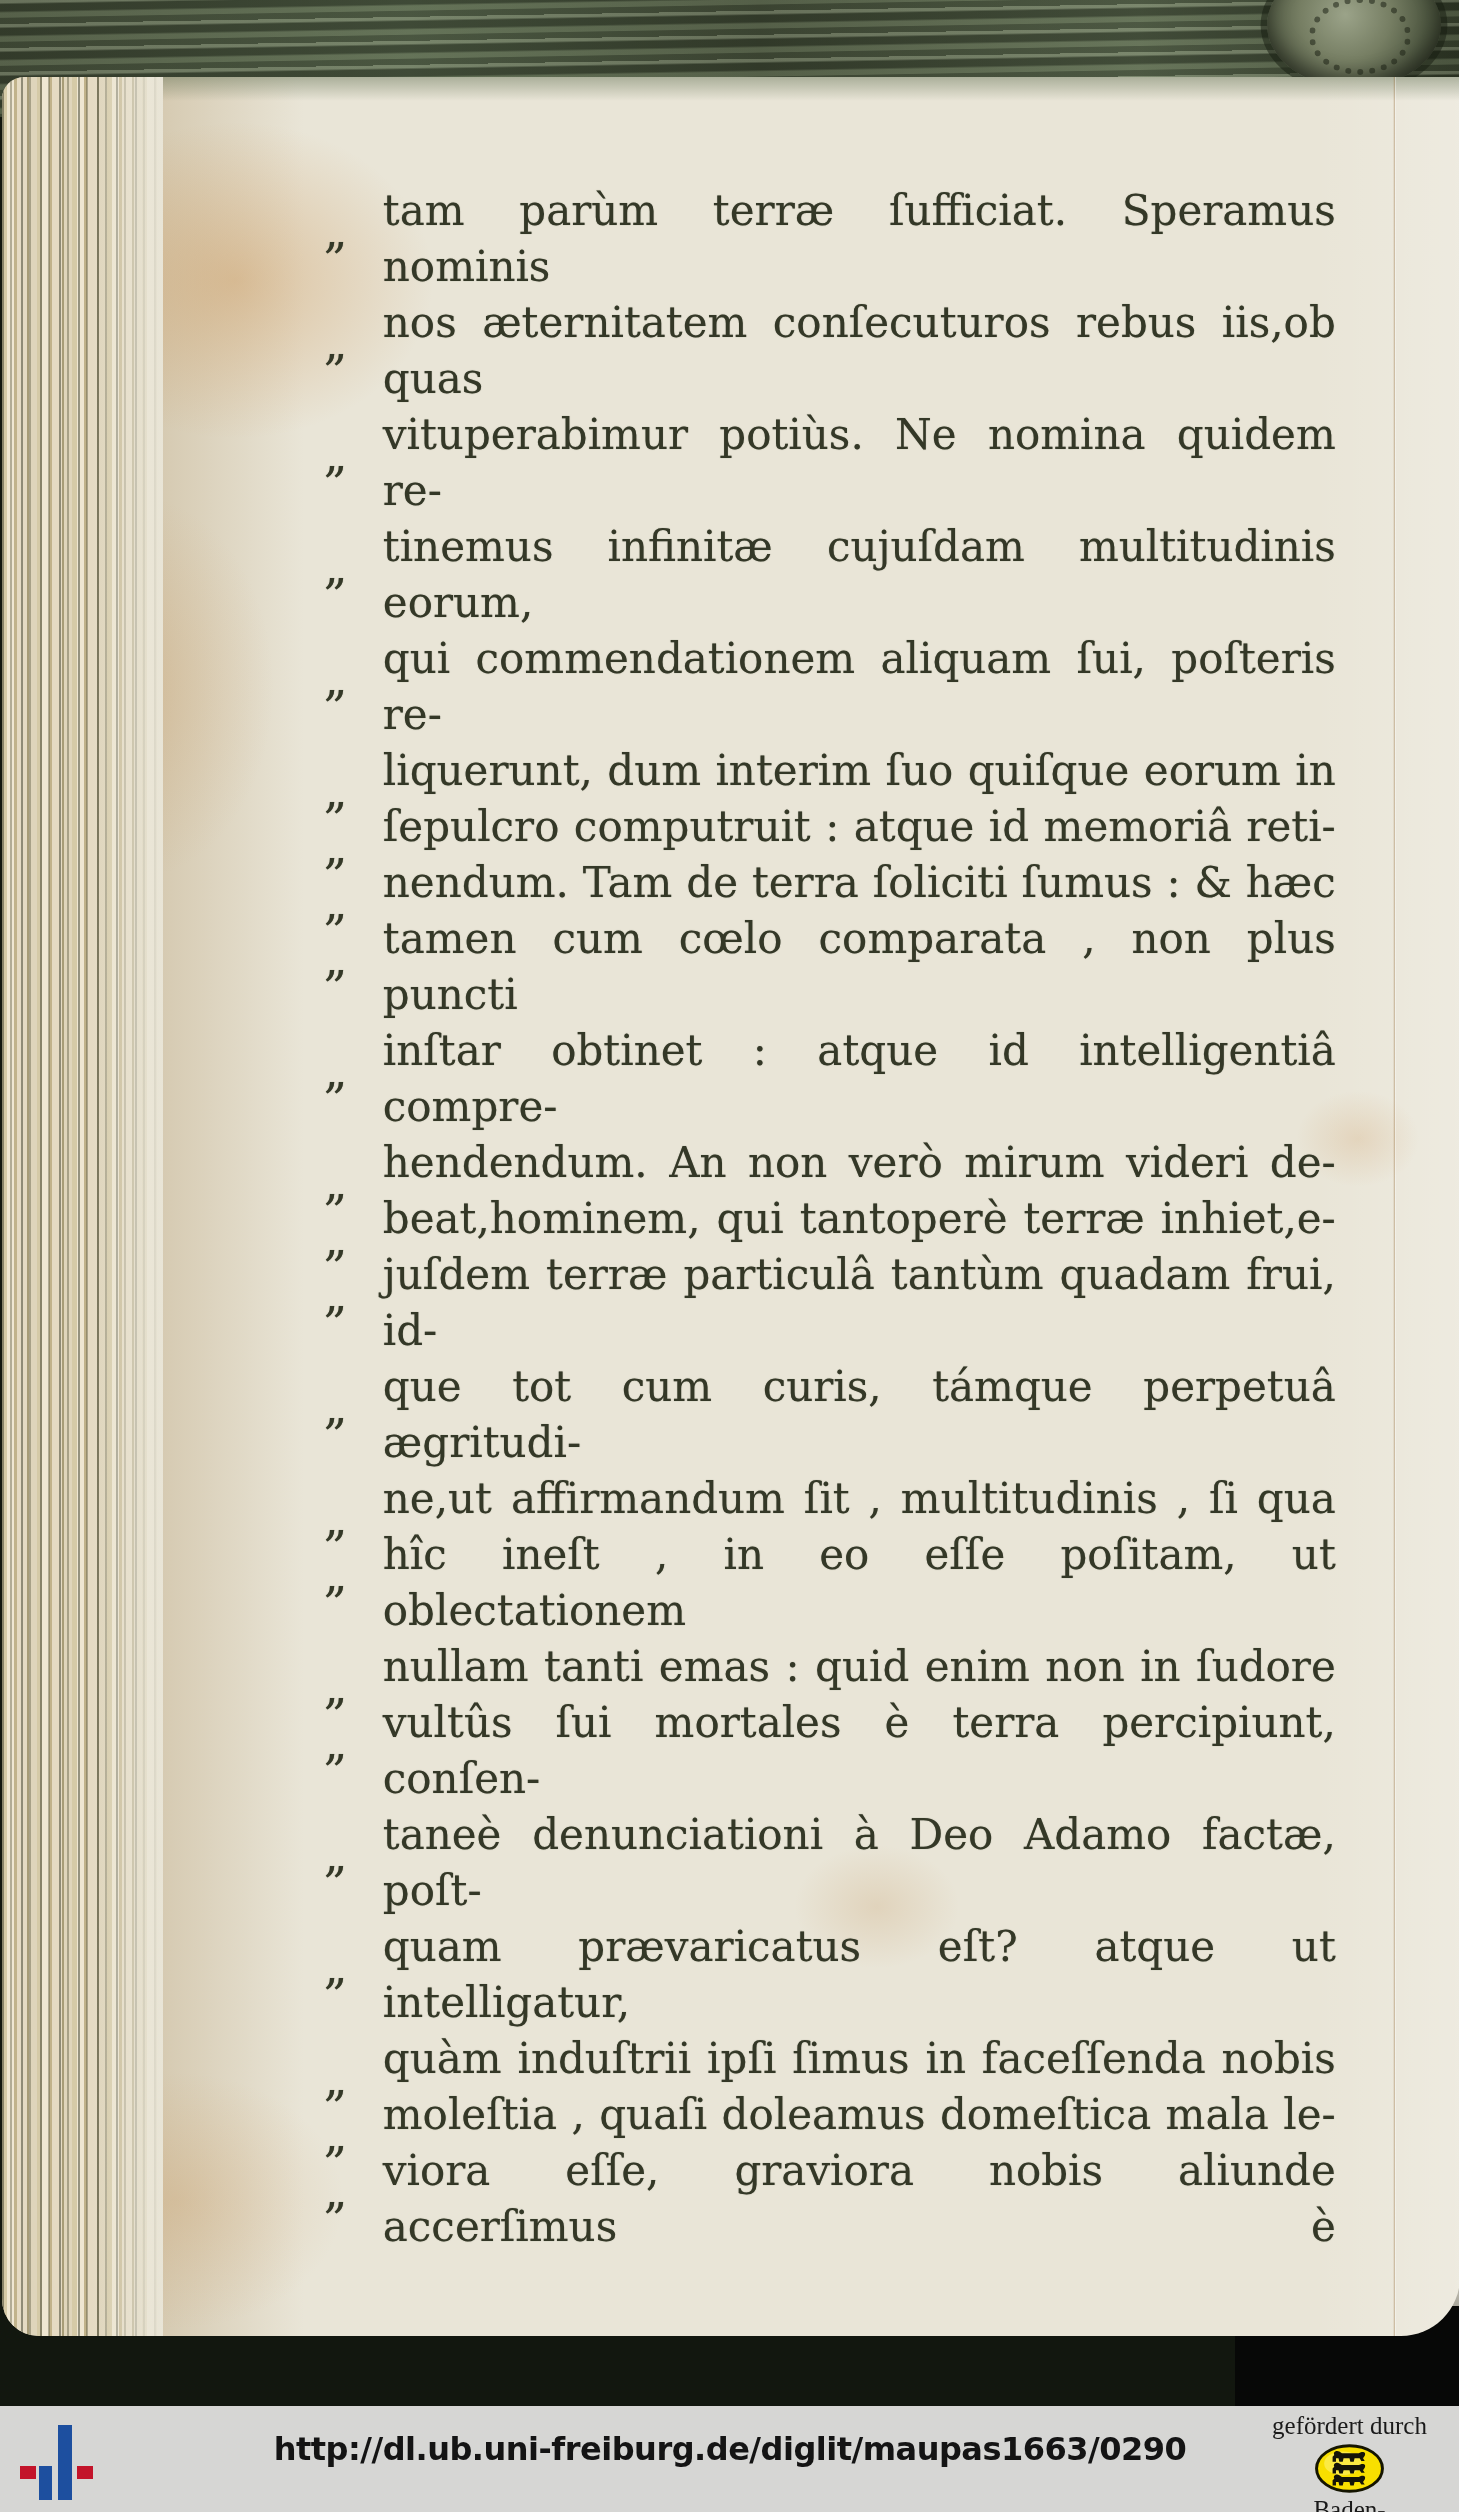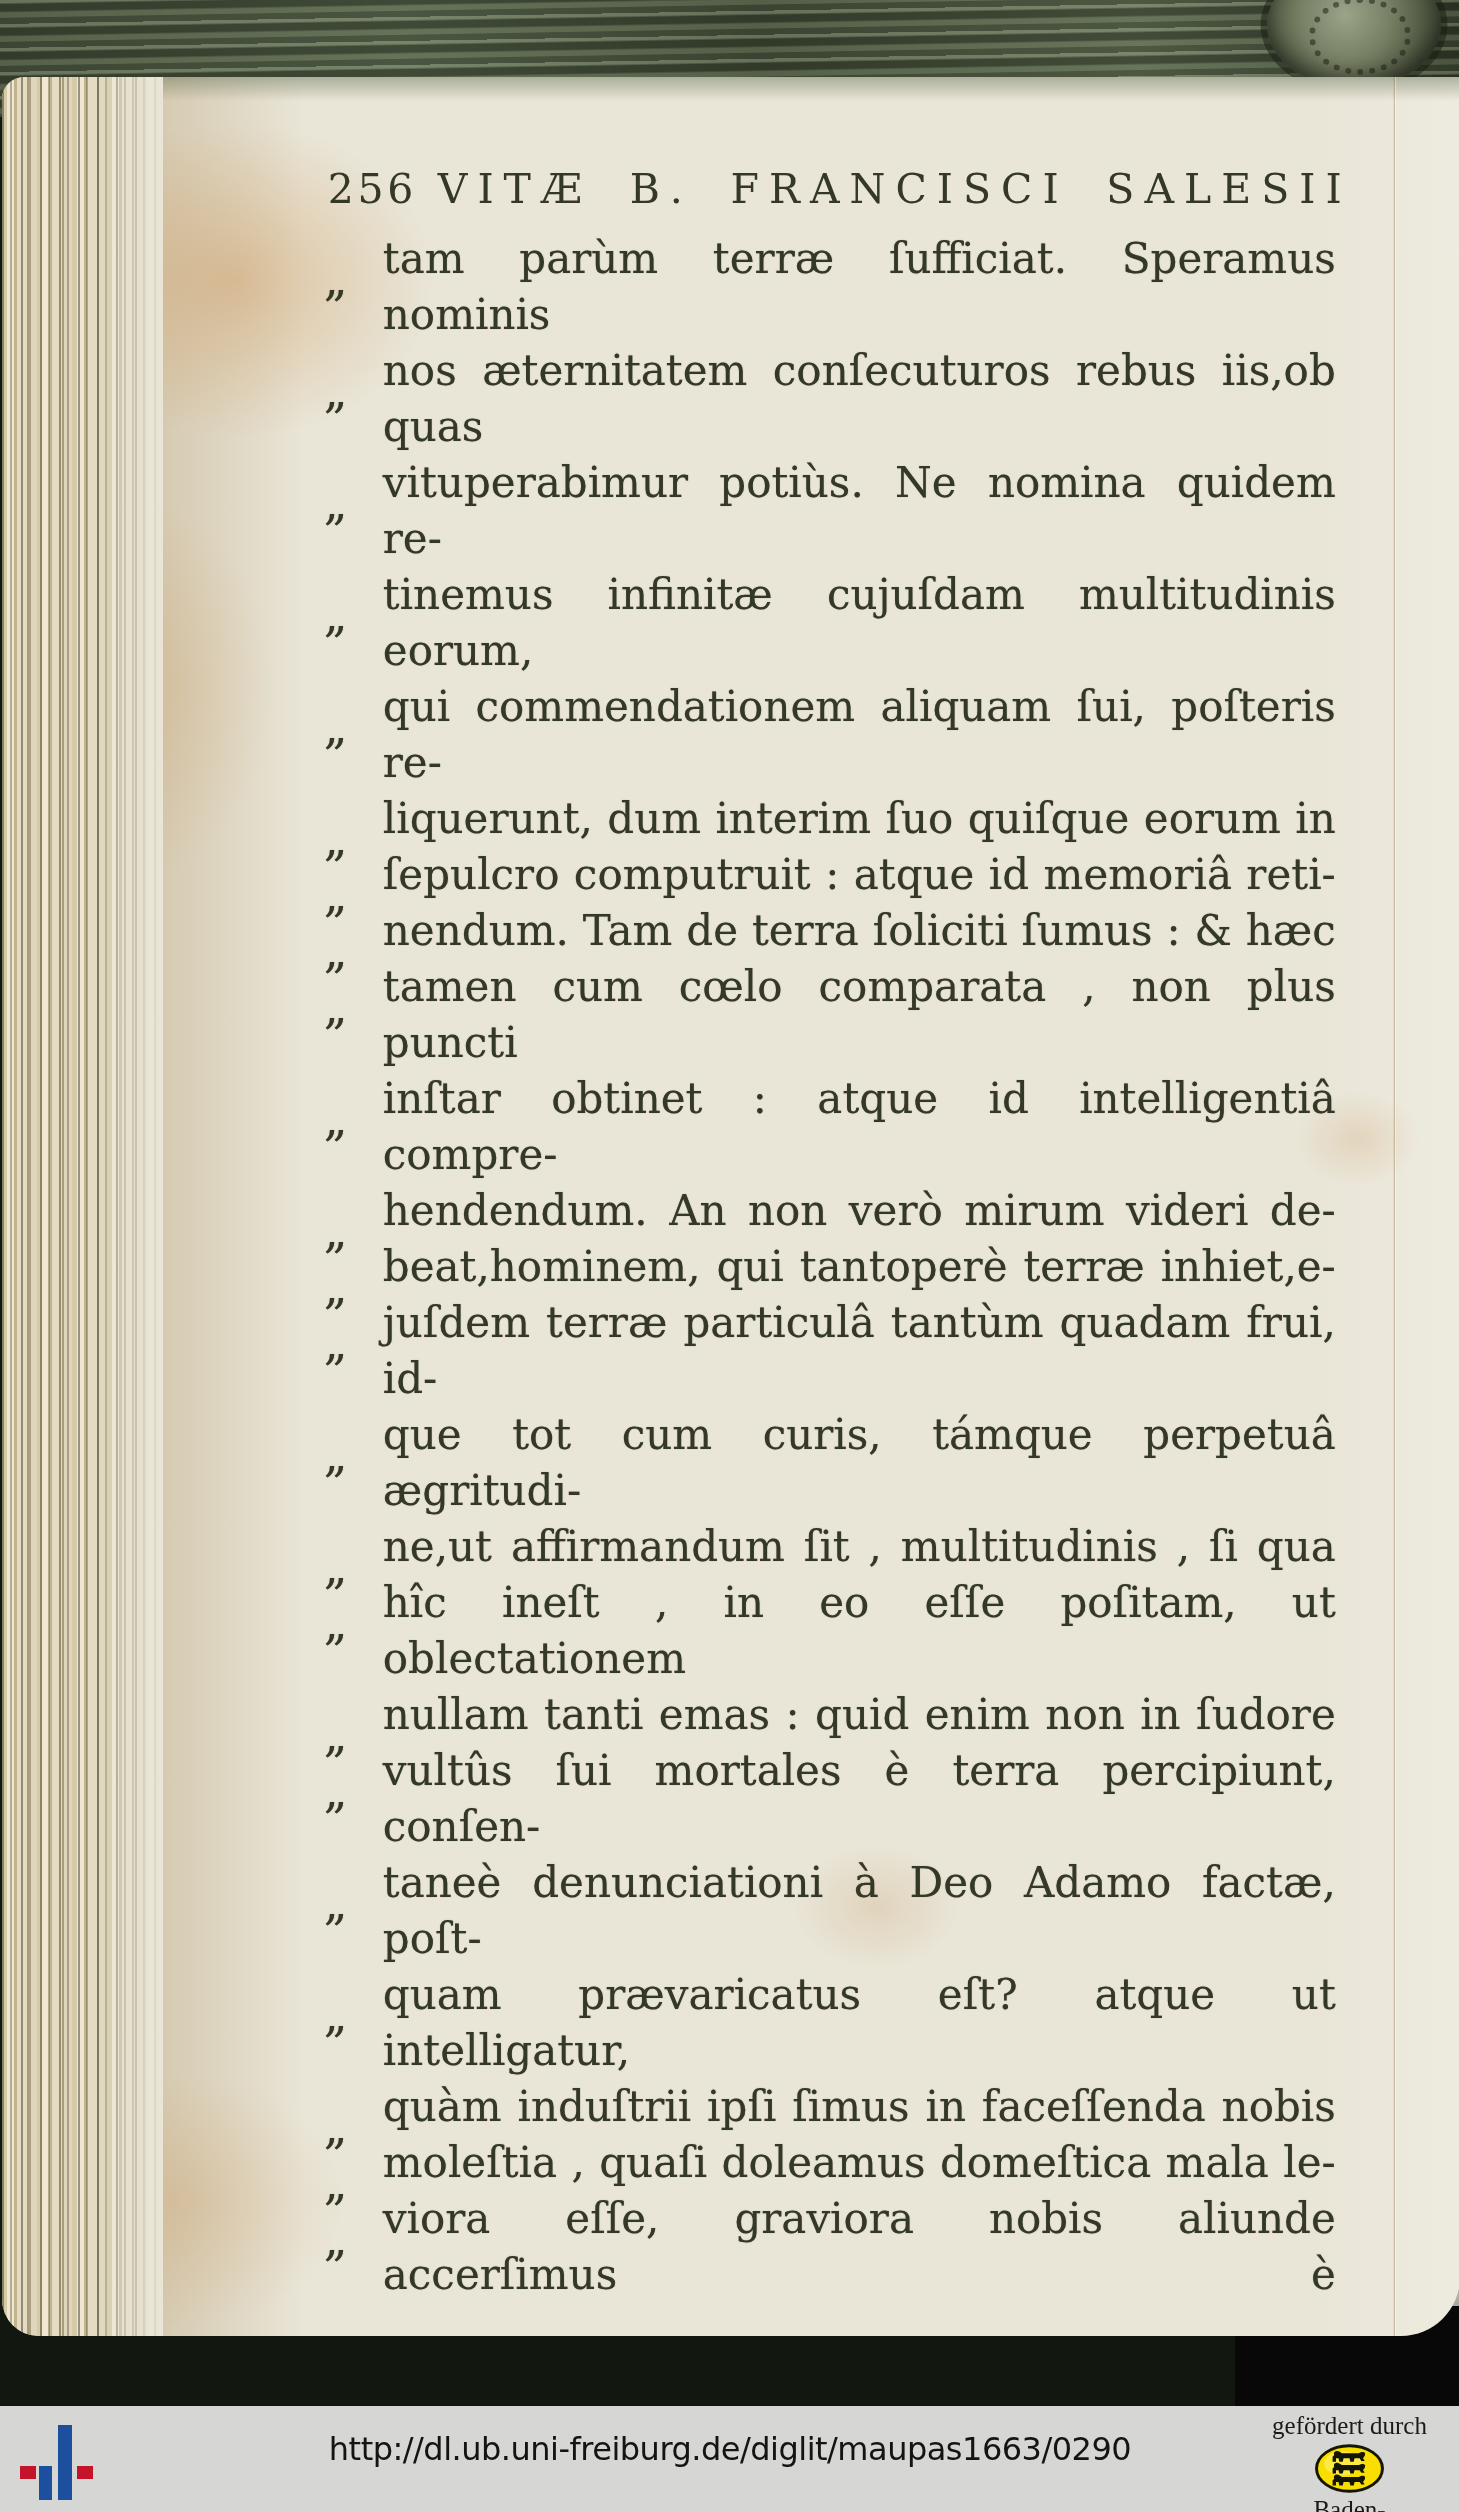--- a/index.html
+++ b/index.html
@@ -60,21 +60,21 @@
   .line{position:relative;}
   .ltext{display:block;text-align:justify;text-align-last:justify;
     text-shadow:0 0 0.9px rgba(44,48,30,.5);}
   .qmark{position:absolute;left:-59px;top:0;font-size:46px;letter-spacing:-1.8px;
     transform:translateY(20px);text-shadow:0 0 0.9px rgba(44,48,30,.5);}
 
   
   .footer-bar{position:absolute;left:0;top:2406px;width:1460px;height:106px;
     background:#d6d6d4;font-family:"DejaVu Sans",sans-serif;color:#141414;}
   .viewer-url{position:absolute;left:0;right:0;top:24px;text-align:center;
-    font-size:32px;letter-spacing:-0.5px;}
+    font-size:32px;letter-spacing:-0.5px;font-weight:bold;}
   .copyright{position:absolute;left:0;right:0;top:68px;text-align:center;font-size:30px;}
 
   .ub-logo{position:absolute;left:20px;top:19px;width:73px;height:77px;}
   .ub-logo div{position:absolute;}
   .bar-blue-tall{left:38px;top:0;width:13.7px;height:75px;background:#1d4f9f;}
   .bar-blue-med{left:19px;top:41px;width:13px;height:34px;background:#1d4f9f;}
   .sq-red-left{left:0;top:41px;width:15.6px;height:13px;background:#c3142a;}
   .sq-red-right{left:57px;top:41px;width:15.6px;height:13px;background:#c3142a;}
 
   .funding{position:absolute;left:1268px;top:5.5px;width:163px;text-align:center;
@@ -91,24 +91,20 @@
   <div class="top-band"></div>
   <div class="knob"></div>
   <div class="under-pages"></div>
   <div class="shadow-patch"></div>
 
   <div class="page">
     <div class="stack"></div>
     <div class="crease"></div>
 
     <div class="content">
-      <div class="header-row">
-        <span class="pagenum">256</span>
-        <span class="htitle">VITÆ B. FRANCISCI SALESII</span>
-      </div>
       <div class="lines">
           <div class="line">
             <span class="qmark">„</span>
             <span class="ltext">tam parùm terræ ſufficiat. Speramus nominis</span>
           </div>
           <div class="line">
             <span class="qmark">„</span>
             <span class="ltext">nos æternitatem conſecuturos rebus iis,ob quas</span>
           </div>
           <div class="line">

